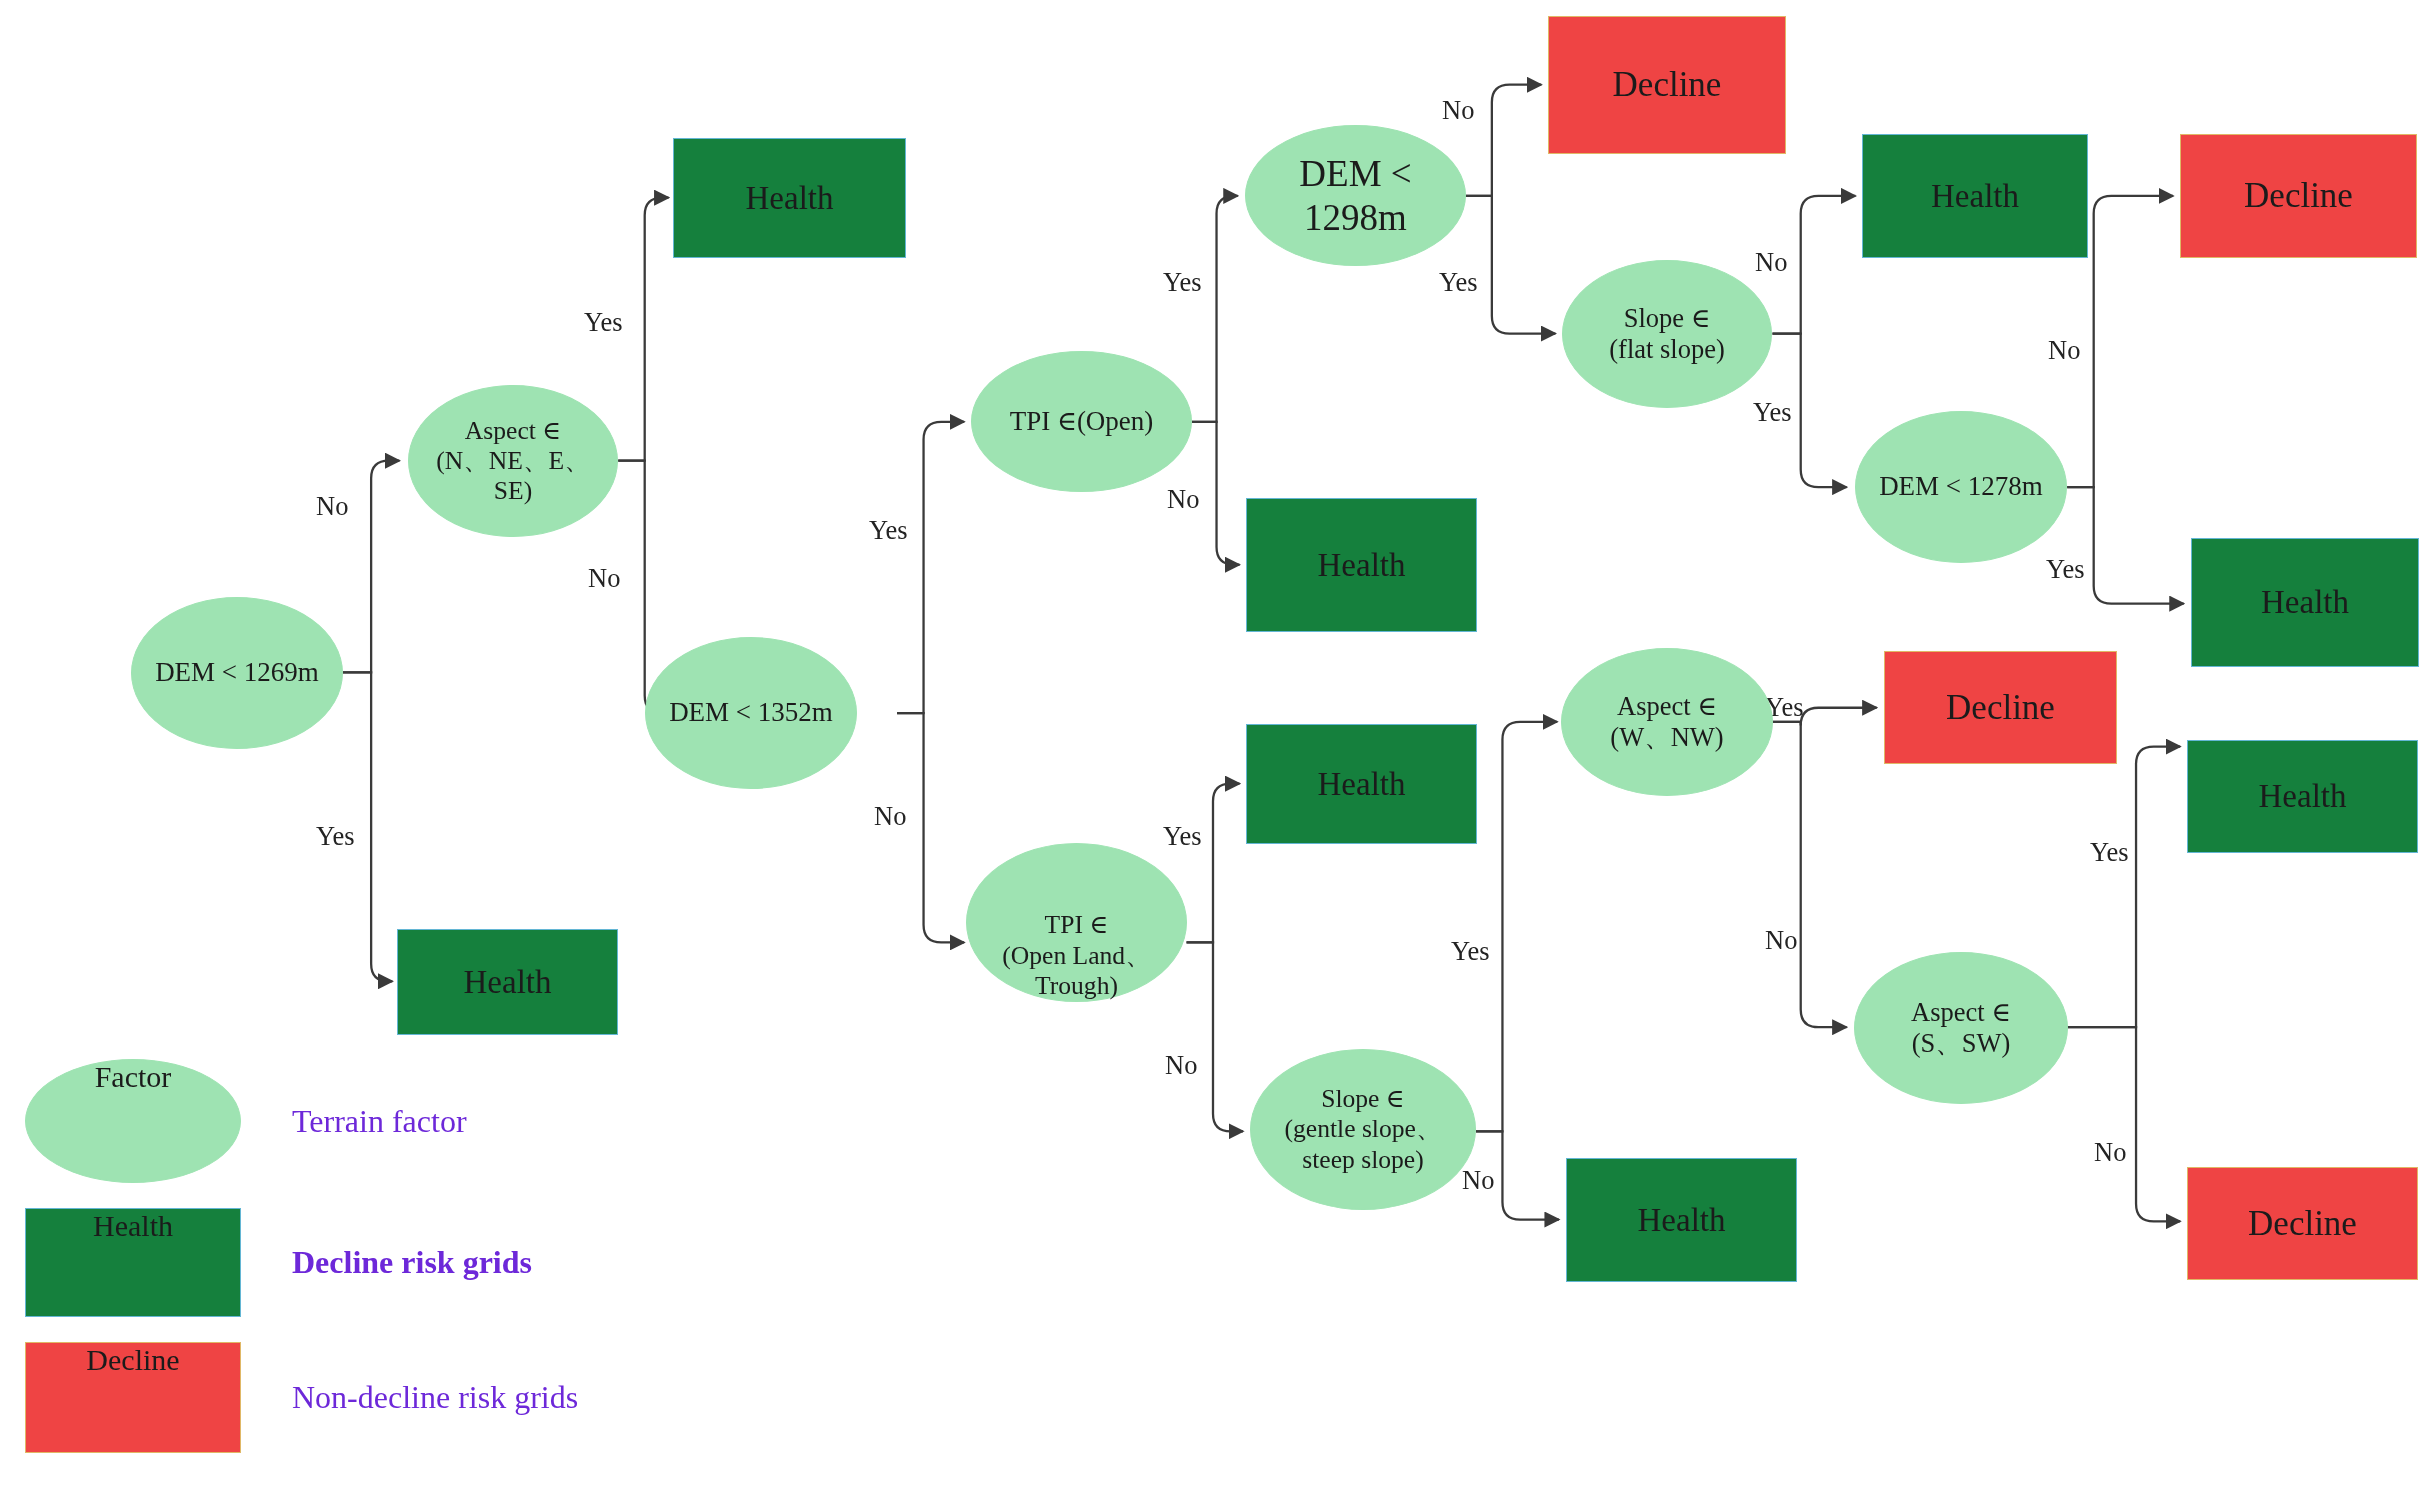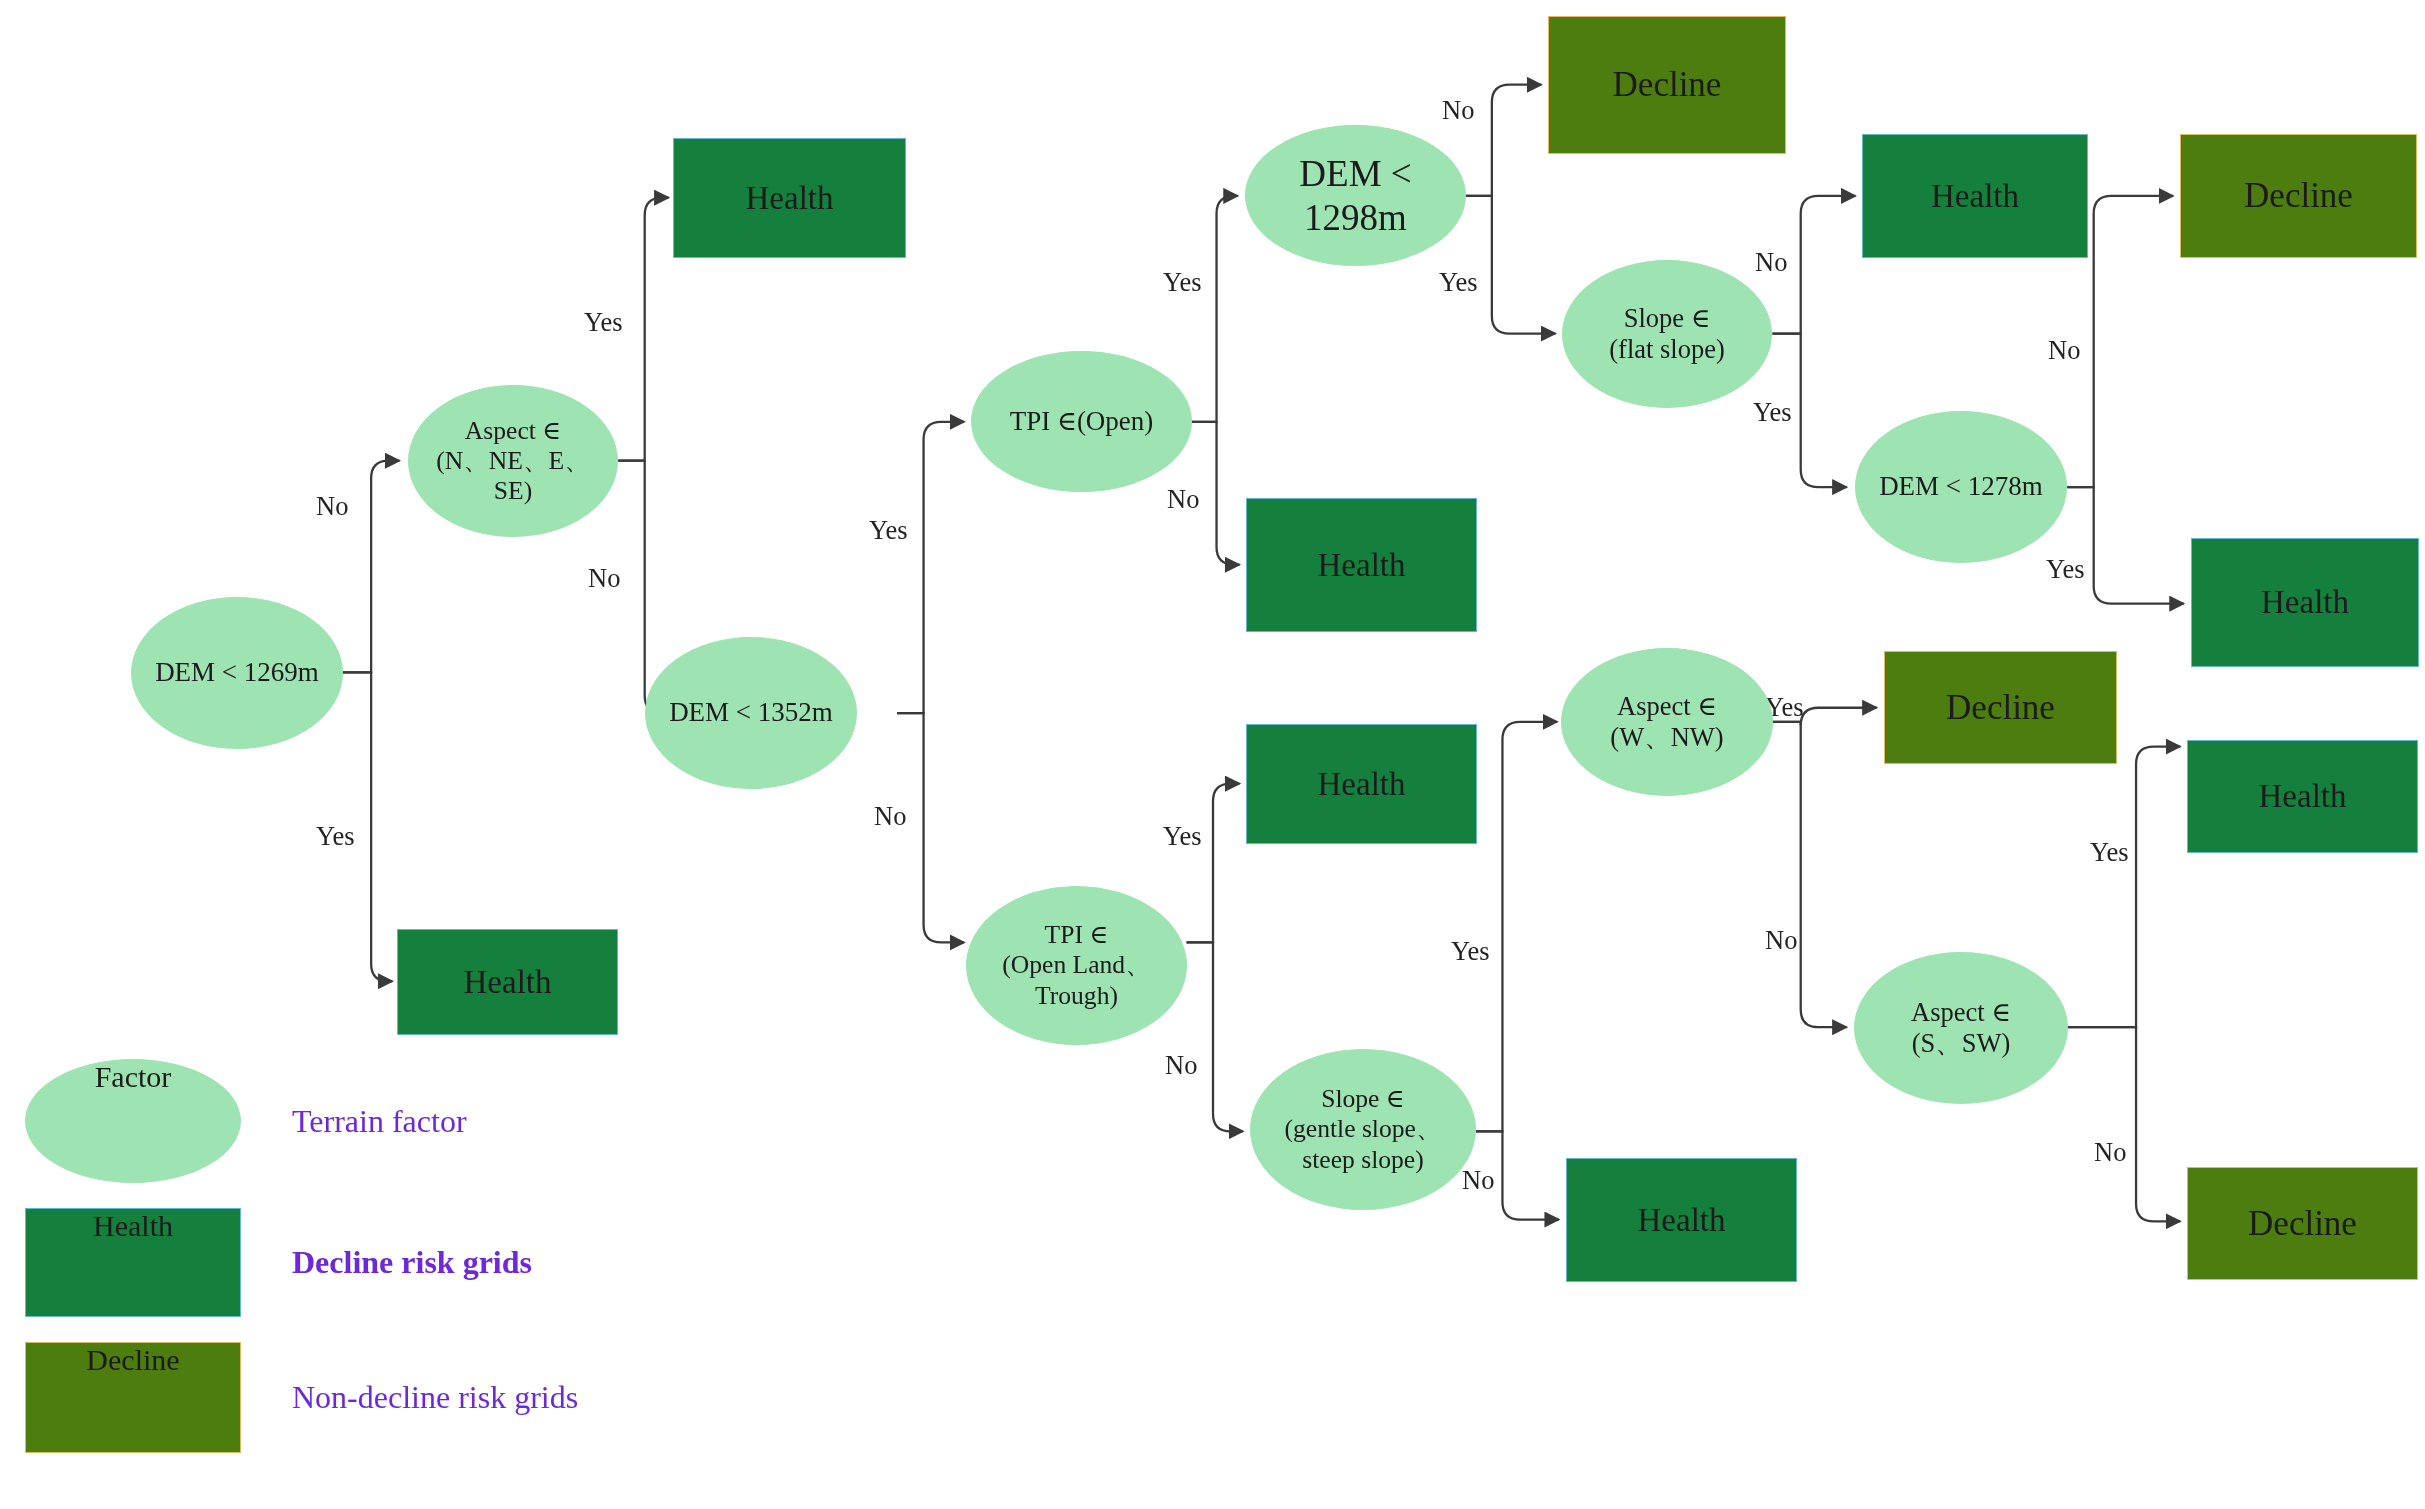--- a/index.html
+++ b/index.html
@@ -4,21 +4,21 @@
 <style>
   html,body{margin:0;padding:0;background:#ffffff;}
   body{width:2426px;height:1509px;overflow:hidden;
        font-family:"Liberation Serif","DejaVu Serif",serif;}
   #canvas{position:relative;width:2426px;height:1509px;background:#fff;}
   svg.edges{position:absolute;left:0;top:0;width:2426px;height:1509px;}
   .node{position:absolute;display:flex;align-items:center;justify-content:center;
         text-align:center;box-sizing:border-box;line-height:1.18;}
   .ellipse{border-radius:50%;background:#9EE3B2;border:0.9px solid #9EE3B2;}
   .rect-health{background:#15803d;border:0.9px solid #63B6D4;}
-  .rect-decline{background:#4d7c0f;border:0.9px solid #E0B866;}
+  .rect-decline{background:#ef4444;border:0.9px solid #E0B866;}
   .node-text{display:block;padding:0 5.3px;color:#1b1b1b;}
   .edge-label{position:absolute;color:#232323;white-space:nowrap;}
   .legend{position:absolute;}
   .legend-row{position:absolute;display:flex;align-items:center;}
   .legend-swatch{display:flex;align-items:flex-start;justify-content:center;
                  box-sizing:border-box;color:#1b1b1b;}
   .legend-label{margin-left:0;color:#6d28d9;white-space:nowrap;}
 </style>
 </head>
 <body>
@@ -164,21 +164,21 @@
   </div>
 
   <div class="node ellipse" style="left:1855px;top:411px;width:212px;height:152px;font-size:27px;">
     <span class="node-text">DEM &lt; 1278m</span>
   </div>
 
   <div class="node rect-health" style="left:2191px;top:538px;width:228px;height:129px;font-size:33px;">
     <span class="node-text">Health</span>
   </div>
 
-  <div class="node ellipse" style="left:966px;top:886px;width:221px;height:159px;font-size:25.6px;white-space:pre-line;">
+  <div class="node ellipse" style="left:966px;top:843px;width:221px;height:159px;font-size:25.6px;white-space:pre-line;align-items:flex-end;">
     <span class="node-text">TPI ∈
 (Open Land、
 Trough)</span>
   </div>
 
   <div class="node rect-health" style="left:1246px;top:724px;width:231px;height:120px;font-size:33px;">
     <span class="node-text">Health</span>
   </div>
 
   <div class="node ellipse" style="left:1250px;top:1049px;width:226px;height:161px;font-size:25.6px;white-space:pre-line;">

